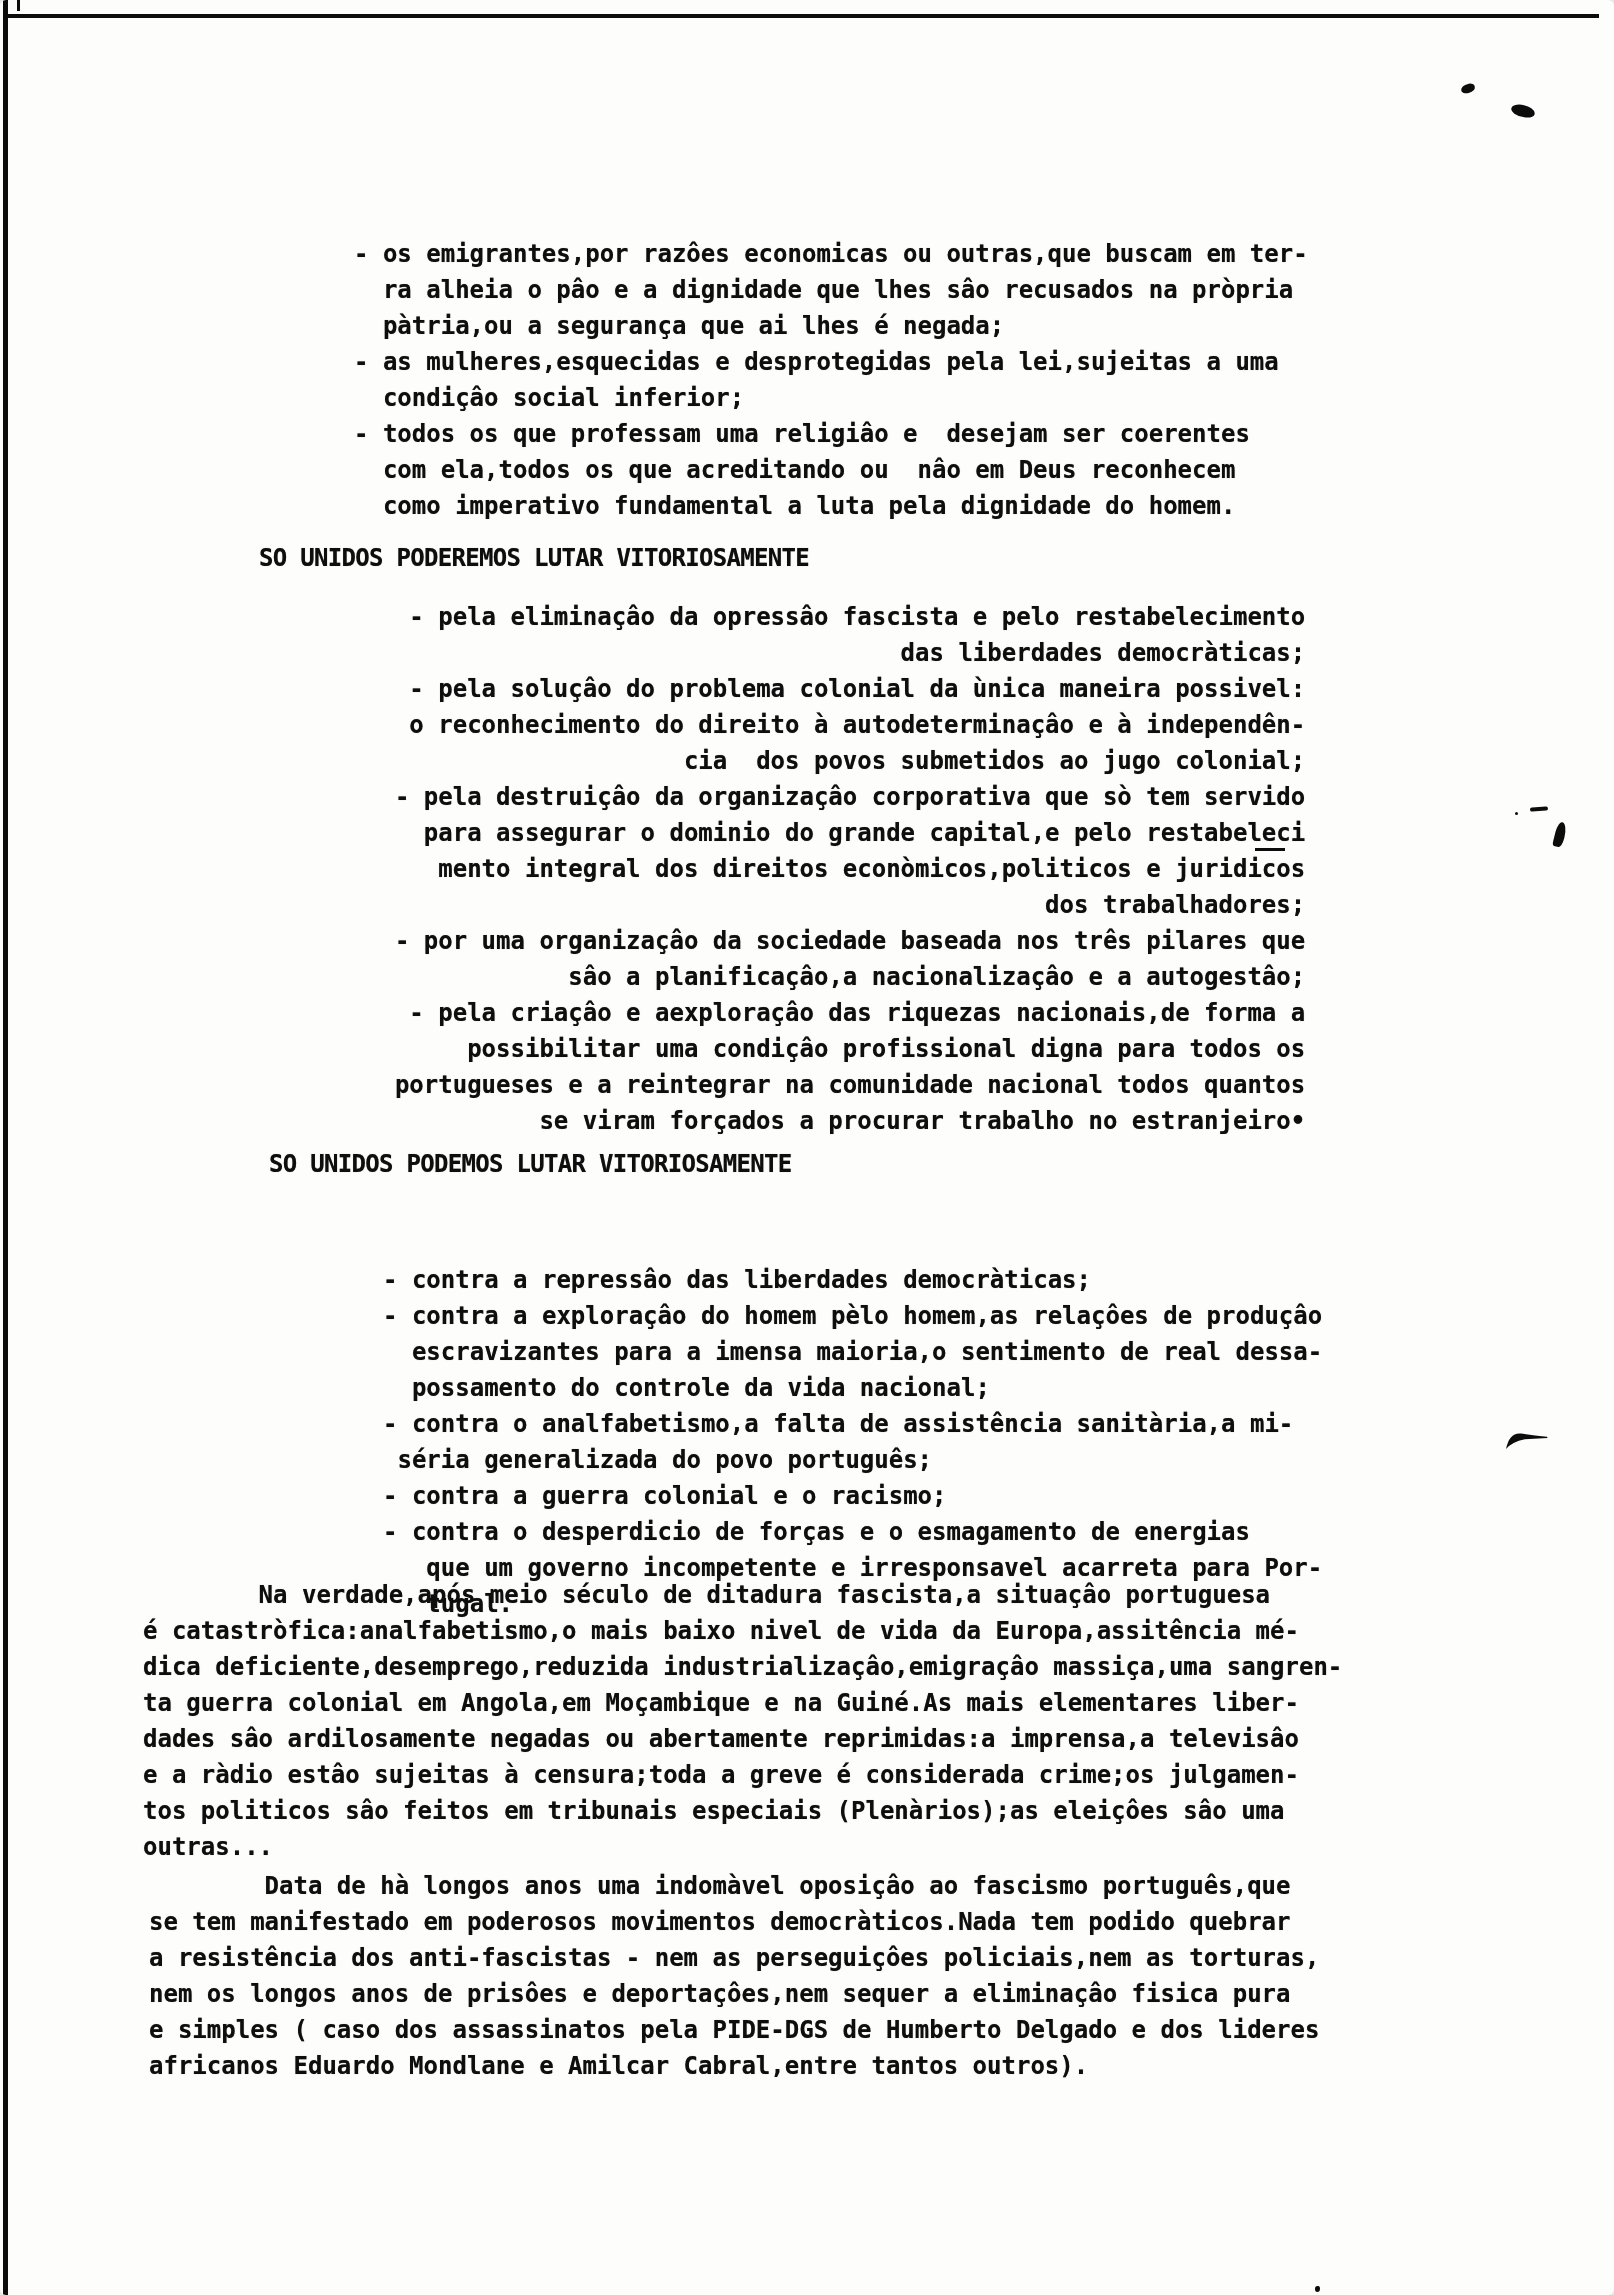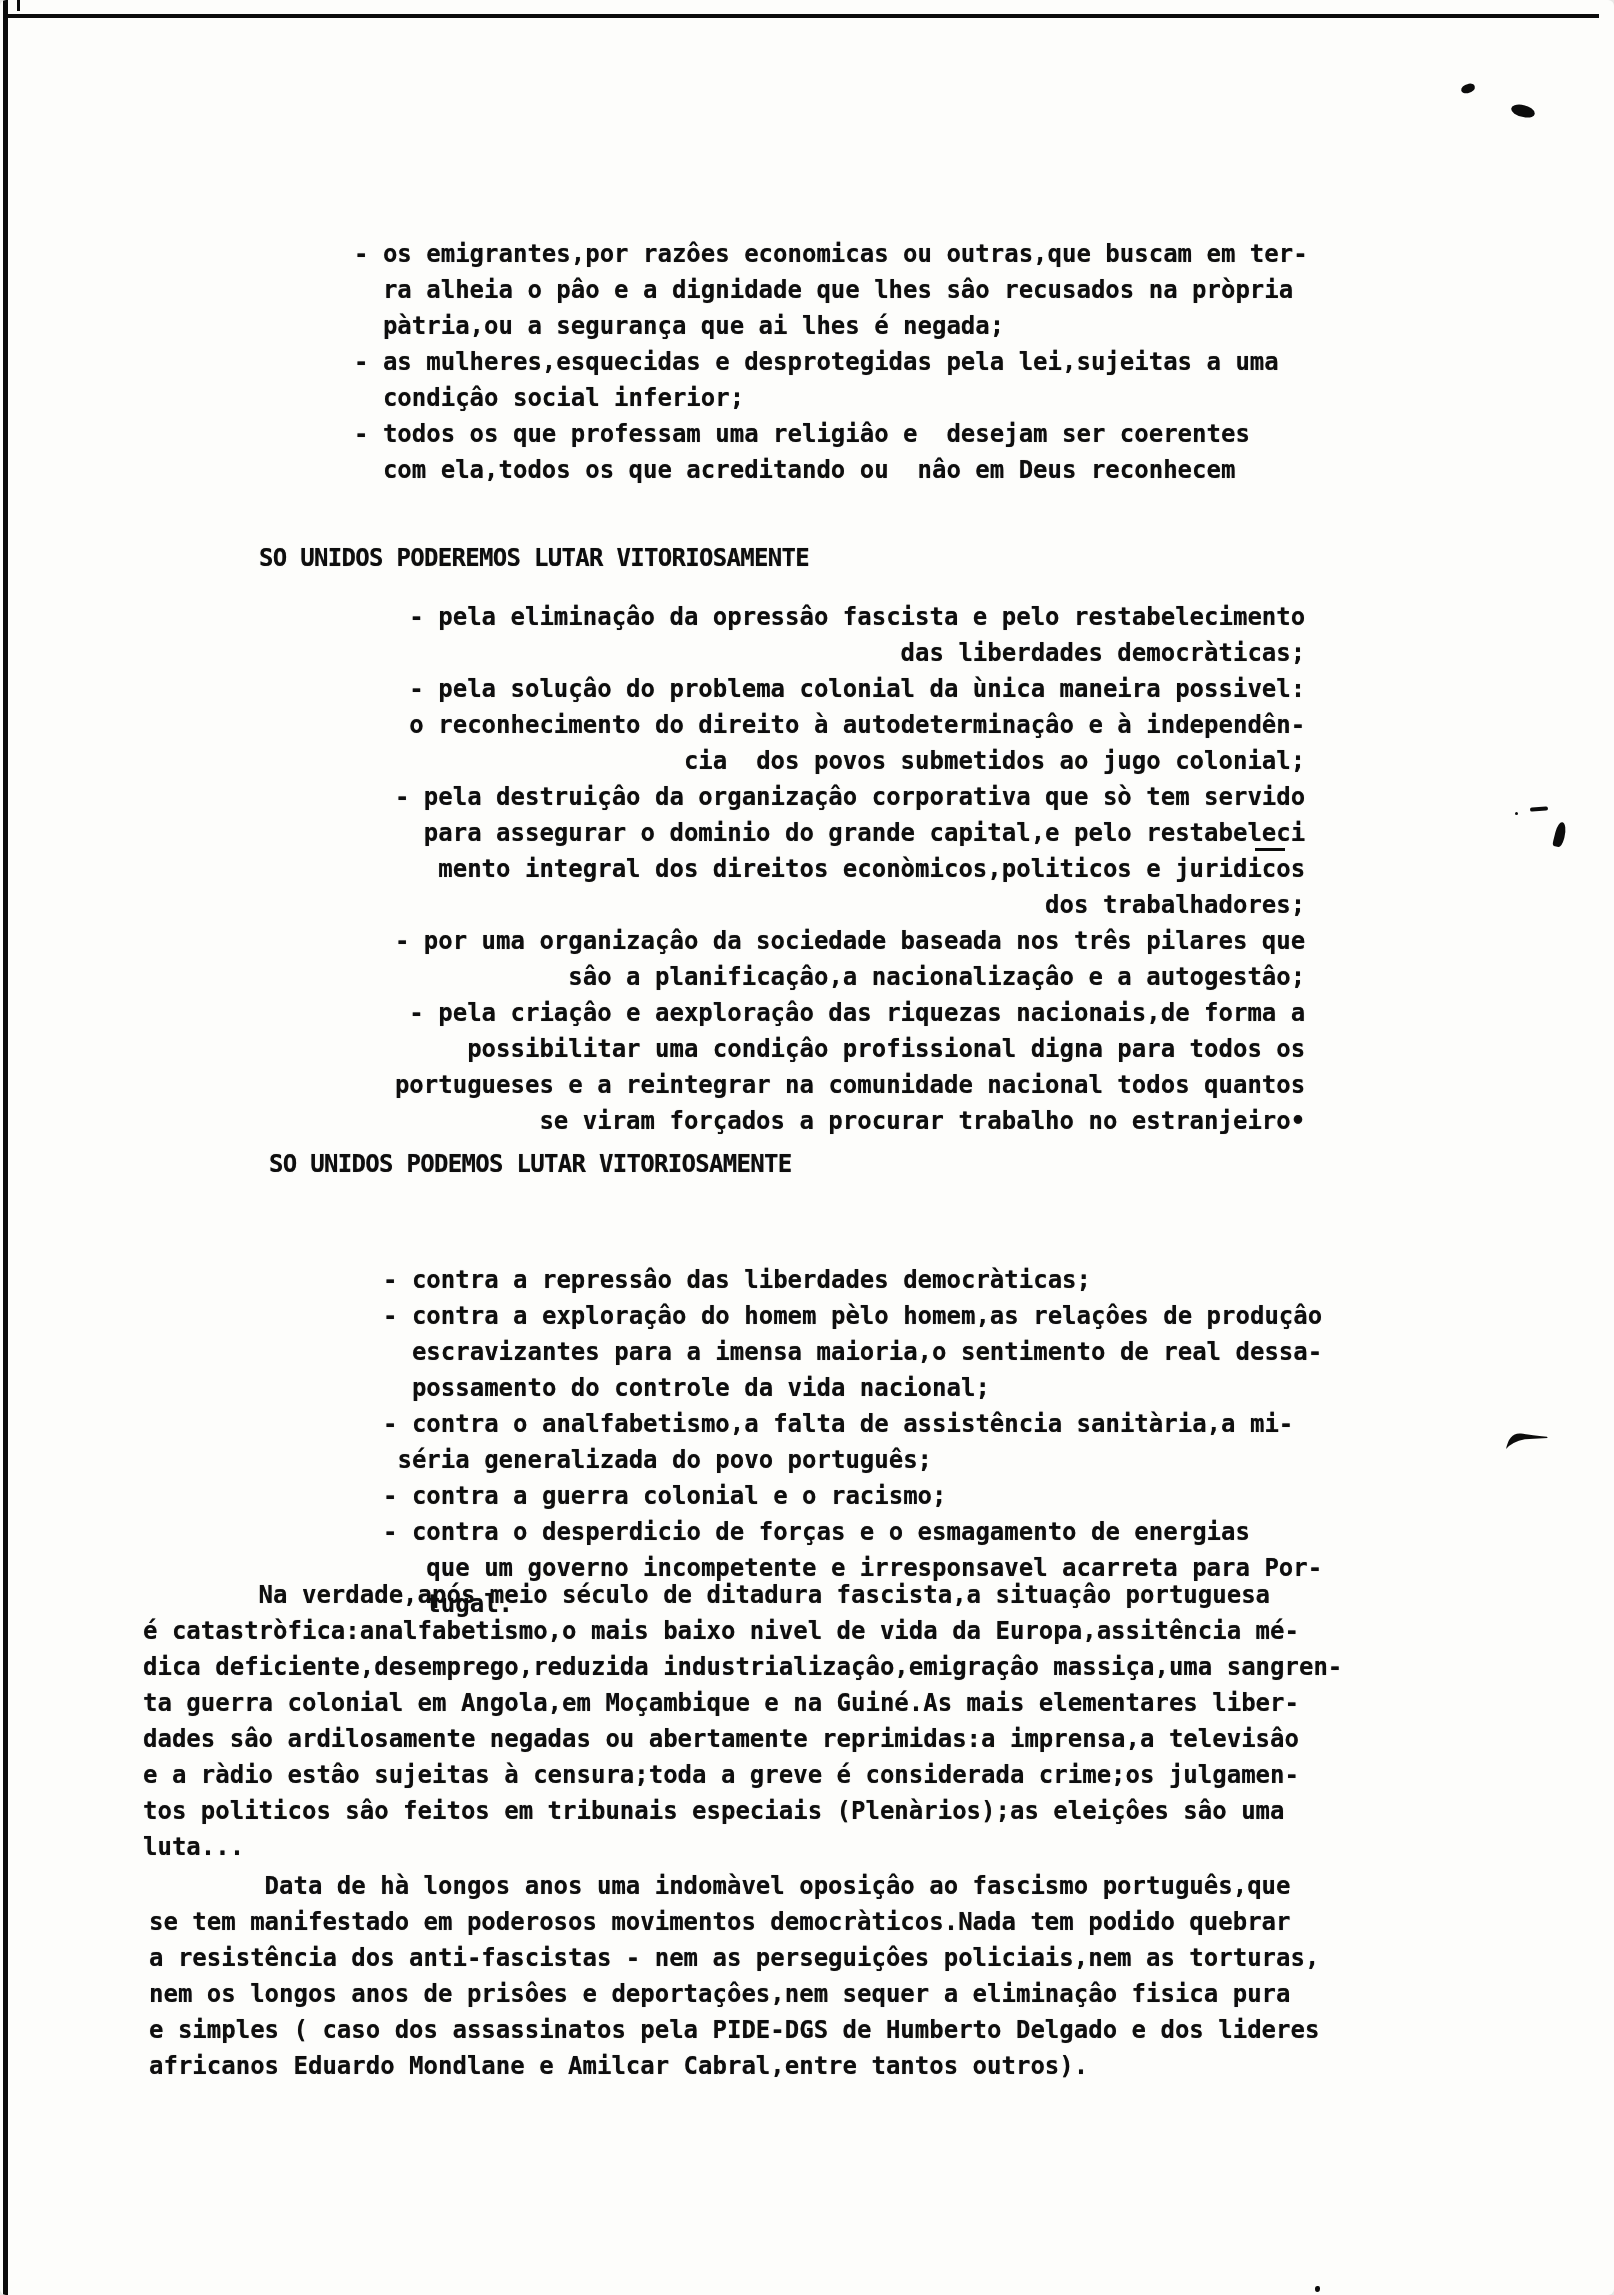--- a/index.html
+++ b/index.html
@@ -37,20 +37,21 @@
   <div class="edge" style="left:17px;top:0;width:2.6px;height:10.5px;"></div>
 
   <div class="block" style="left:354px;top:236px;">
     <div class="line">- os emigrantes,por razôes economicas ou outras,que buscam em ter-</div>
     <div class="line">  ra alheia o pâo e a dignidade que lhes sâo recusados na pròpria</div>
     <div class="line">  pàtria,ou a segurança que ai lhes é negada;</div>
     <div class="line">- as mulheres,esquecidas e desprotegidas pela lei,sujeitas a uma</div>
     <div class="line">  condiçâo social inferior;</div>
     <div class="line">- todos os que professam uma religiâo e  desejam ser coerentes</div>
     <div class="line">  com ela,todos os que acreditando ou  nâo em Deus reconhecem</div>
+    <div class="line">  como imperativo fundamental a luta pela dignidade do homem.</div>
   </div>
 
   <div class="block heading" style="left:259px;top:540px;">
     <div class="line">SO UNIDOS PODEREMOS LUTAR VITORIOSAMENTE</div>
   </div>
 
   <div class="block" style="left:366px;top:599px;text-align:right;">
     <div class="line">- pela eliminaçâo da opressâo fascista e pelo restabelecimento</div>
     <div class="line">  das liberdades democràticas;</div>
     <div class="line">- pela soluçâo do problema colonial da ùnica maneira possivel:</div>
@@ -88,21 +89,21 @@
   </div>
 
   <div class="block" style="left:143px;top:1577px;">
     <div class="line">        Na verdade,após meio século de ditadura fascista,a situaçâo portuguesa</div>
     <div class="line">é catastròfica:analfabetismo,o mais baixo nivel de vida da Europa,assitência mé-</div>
     <div class="line">dica deficiente,desemprego,reduzida industrializaçâo,emigraçâo massiça,uma sangren-</div>
     <div class="line">ta guerra colonial em Angola,em Moçambique e na Guiné.As mais elementares liber-</div>
     <div class="line">dades sâo ardilosamente negadas ou abertamente reprimidas:a imprensa,a televisâo</div>
     <div class="line">e a ràdio estâo sujeitas à censura;toda a greve é considerada crime;os julgamen-</div>
     <div class="line">tos politicos sâo feitos em tribunais especiais (Plenàrios);as eleiçôes sâo uma</div>
-    <div class="line">luta...</div>
+    <div class="line">outras...</div>
   </div>
 
   <div class="block" style="left:149px;top:1868px;">
     <div class="line">        Data de hà longos anos uma indomàvel oposiçâo ao fascismo português,que</div>
     <div class="line">se tem manifestado em poderosos movimentos democràticos.Nada tem podido quebrar</div>
     <div class="line">a resistência dos anti-fascistas - nem as perseguiçôes policiais,nem as torturas,</div>
     <div class="line">nem os longos anos de prisôes e deportaçôes,nem sequer a eliminaçâo fisica pura</div>
     <div class="line">e simples ( caso dos assassinatos pela PIDE-DGS de Humberto Delgado e dos lideres</div>
     <div class="line">africanos Eduardo Mondlane e Amilcar Cabral,entre tantos outros).</div>
   </div>

